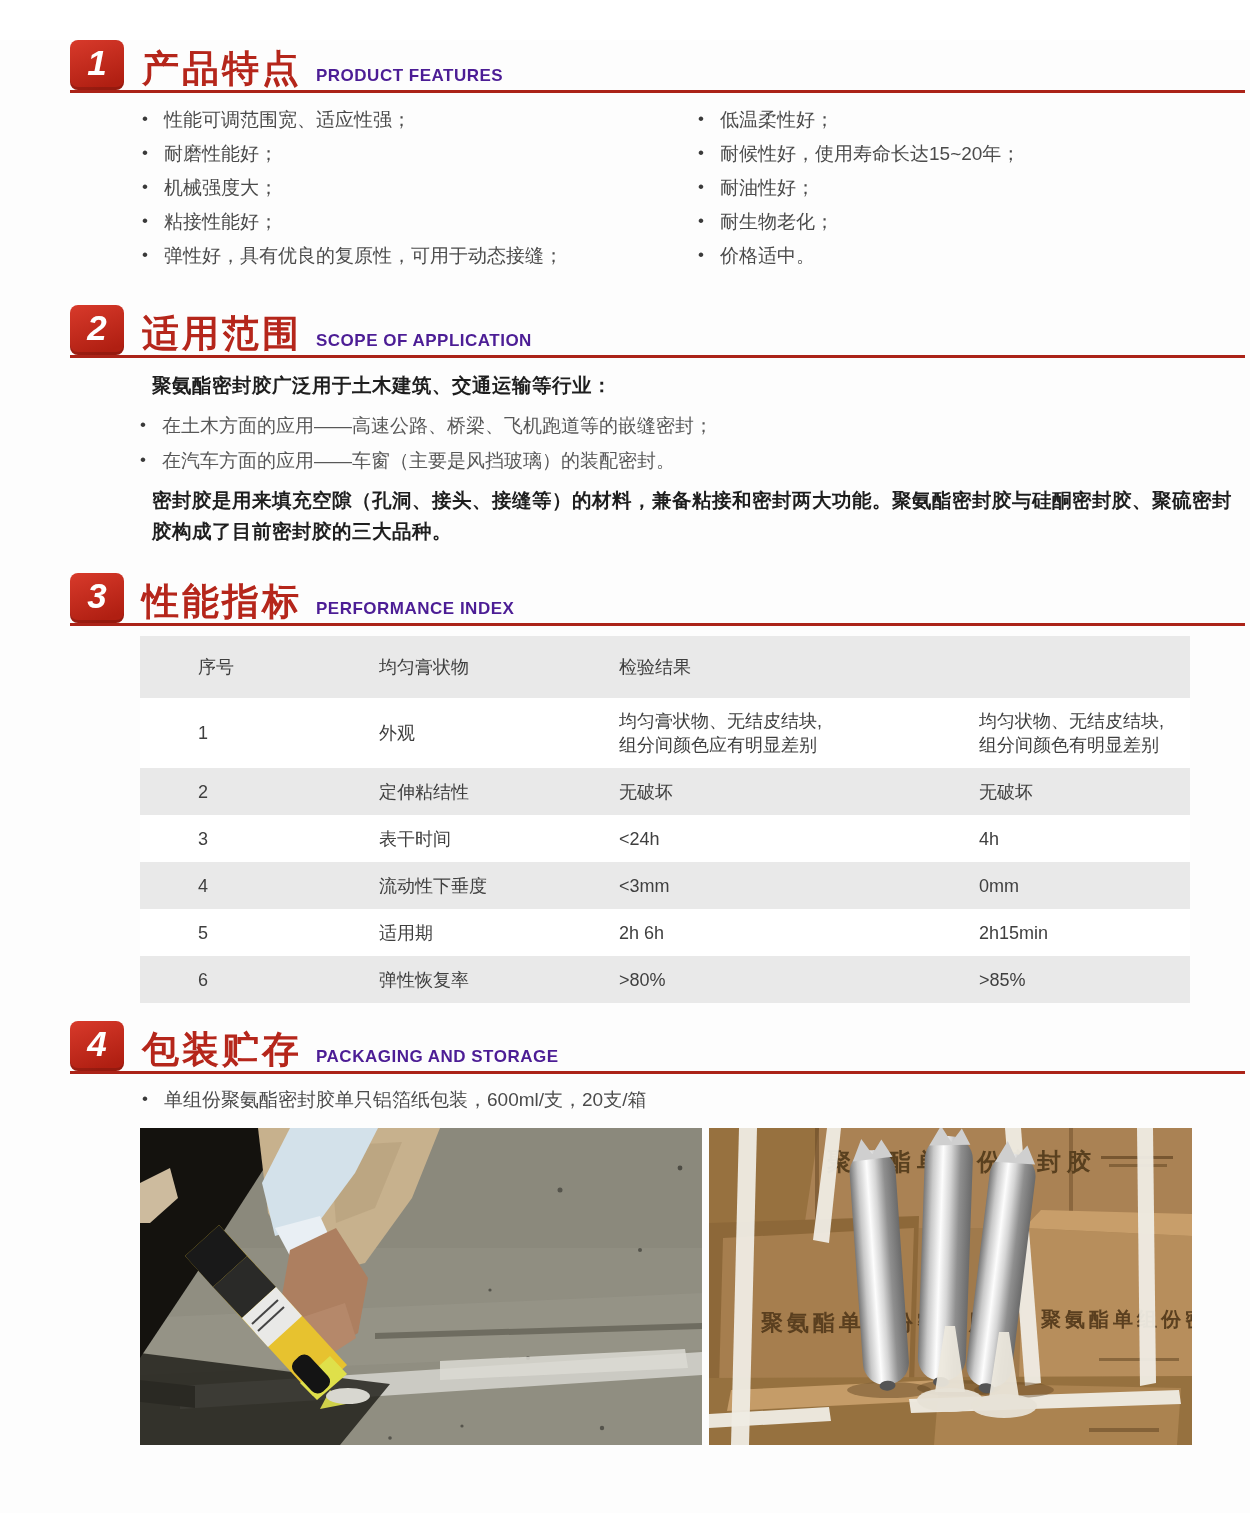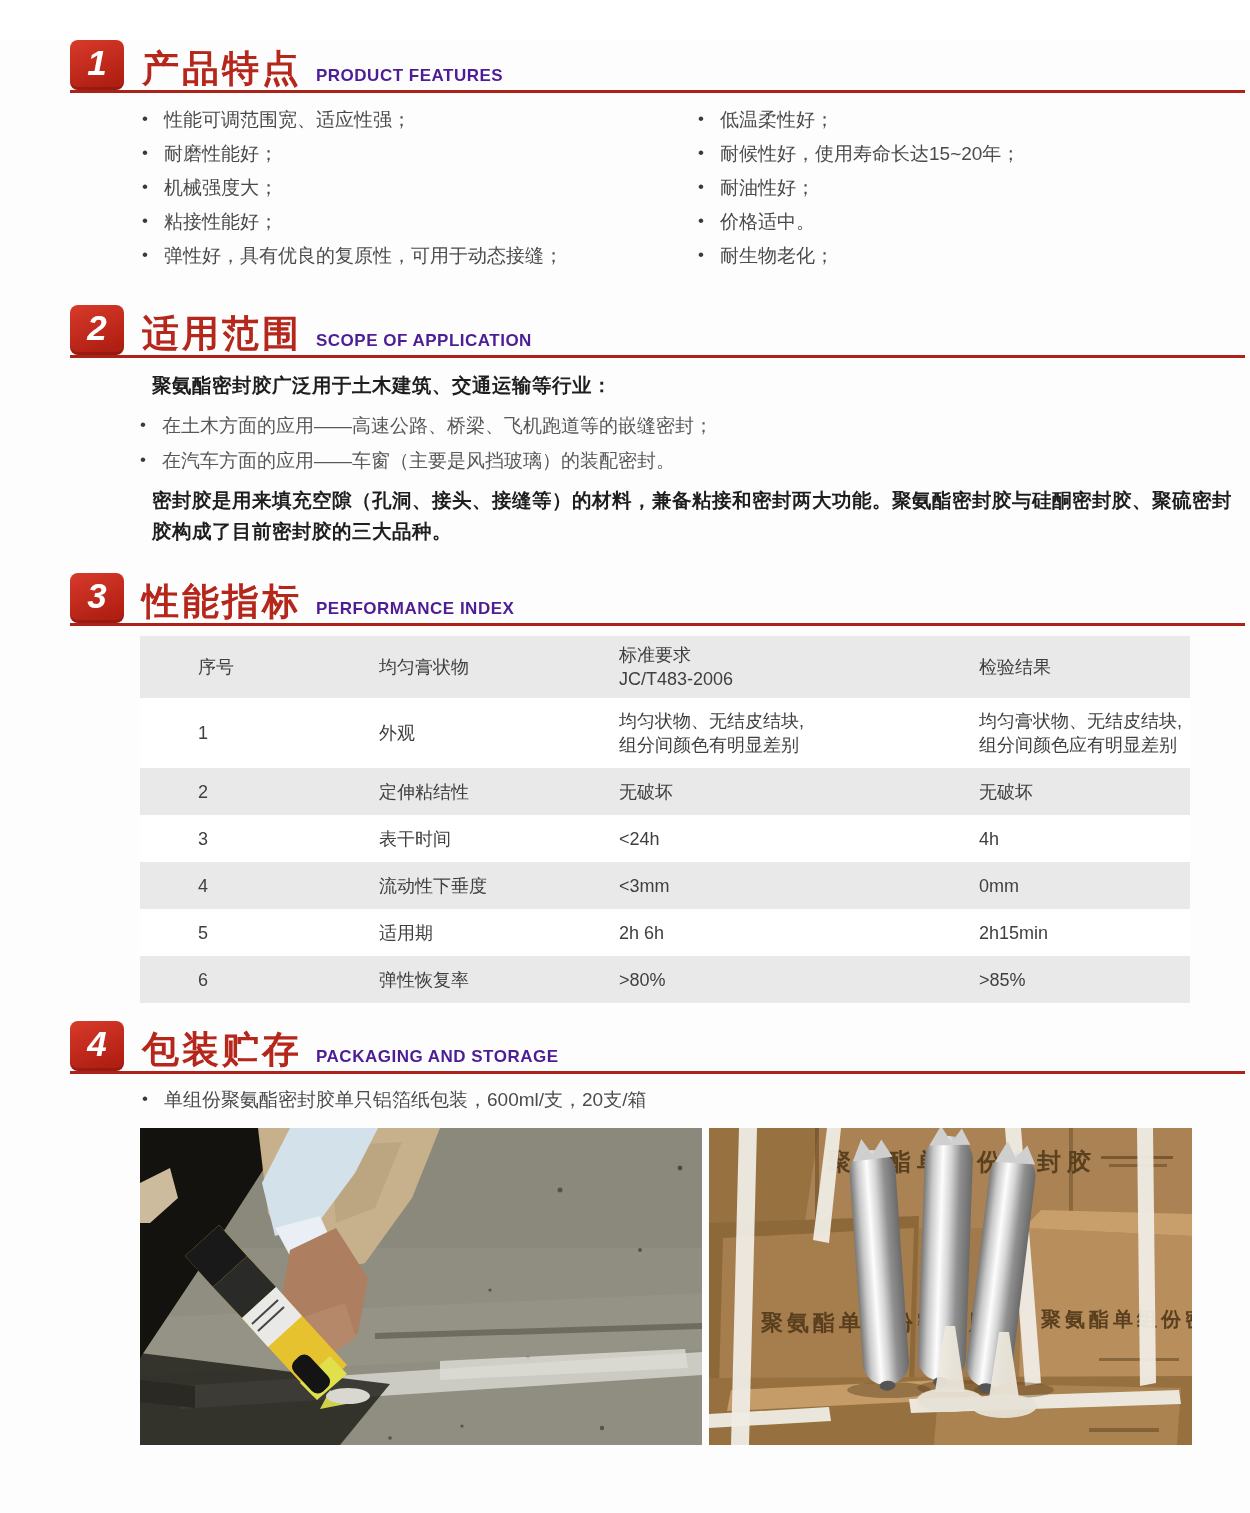--- a/index.html
+++ b/index.html
@@ -104,24 +104,24 @@
         <div class="feat-row">
             <span>低温柔性好；</span>
           </div>
         <div class="feat-row">
             <span>耐候性好，使用寿命长达15~20年；</span>
           </div>
         <div class="feat-row">
             <span>耐油性好；</span>
           </div>
         <div class="feat-row">
+            <span>耐生物老化；</span>
+          </div>
+        <div class="feat-row">
             <span>价格适中。</span>
-          </div>
-        <div class="feat-row">
-            <span>耐生物老化；</span>
           </div>
       </div>
     </div>
   </div>
 
   <div id="s2">
     <div class="sec-header">
       <div class="badge">
         <span>2</span>
       </div>
@@ -146,37 +146,33 @@
         <span>3</span>
       </div>
       <span class="title-zh">性能指标</span>
       <span class="title-en">PERFORMANCE INDEX</span>
     </div>
 
     <div class="ptable">
       <div class="trow thead gray">
         <div class="tcell c1">序号</div>
         <div class="tcell">均匀膏状物</div>
-        <div class="tcell">
-          <div>标准要求</div>
-          <div>JC/T483-2006</div>
-        </div>
         <div class="tcell">检验结果</div>
       </div>
 
       <div class="trow tall">
         <div class="tcell c1">1</div>
         <div class="tcell">外观</div>
         <div class="tcell">
+          <div>均匀膏状物、无结皮结块,</div>
+          <div>组分间颜色应有明显差别</div>
+        </div>
+        <div class="tcell">
           <div>均匀状物、无结皮结块,</div>
           <div>组分间颜色有明显差别</div>
-        </div>
-        <div class="tcell">
-          <div>均匀膏状物、无结皮结块,</div>
-          <div>组分间颜色应有明显差别</div>
         </div>
       </div>
 
       <div class="trow gray">
         <div class="tcell c1">2</div>
         <div class="tcell">定伸粘结性</div>
         <div class="tcell">无破坏</div>
         <div class="tcell">无破坏</div>
       </div>
 

